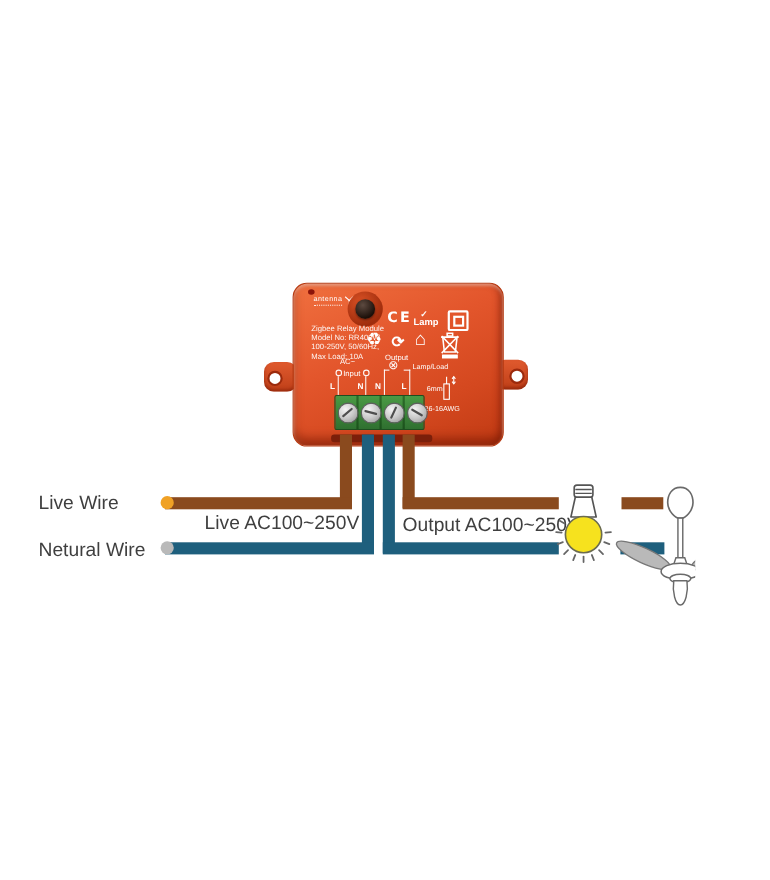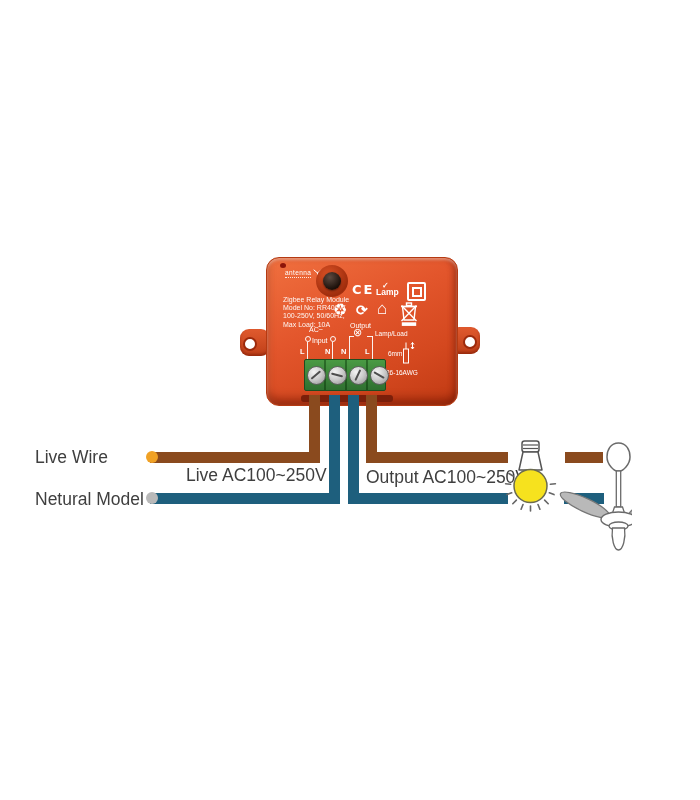--- a/index.html
+++ b/index.html
@@ -187,21 +187,21 @@
   <div class="wire brown" style="left:366px;top:395px;width:11px;height:67px;"></div>
   <div class="wire brown" style="left:366px;top:452px;width:142px;height:10.5px;"></div>
   <div class="wire brown" style="left:565px;top:452px;width:38px;height:10.5px;"></div>
   <div class="wire teal" style="left:564px;top:493px;width:40px;height:11px;"></div>
   <div class="hollow-b" style="left:634px;top:452px;width:32px;height:10px;"></div>
   <div class="hollow-t" style="left:634px;top:493px;width:32px;height:11px;"></div>
   <div class="cap" style="left:146px;top:451px;background:#f0a125;"></div>
   <div class="cap" style="left:146px;top:492px;background:#b9b9b9;"></div>
 
   <div class="biglab" style="left:35px;top:447px;">Live Wire</div>
-  <div class="biglab" style="left:35px;top:489px;">Netural Model</div>
+  <div class="biglab" style="left:35px;top:489px;">Netural Wire</div>
   <div class="biglab" style="left:186px;top:465px;">Live AC100~250V</div>
   <div class="biglab" style="left:366px;top:467px;">Output AC100~250V</div>
 
   <svg class="loadsvg" style="left:503px;top:437px;" width="58" height="78" viewBox="0 0 58 78">
     <g stroke="#666" stroke-width="1.6" stroke-linecap="round">
       <line x1="10.2" y1="39" x2="5.9" y2="36.5"></line>
         <line x1="7.6" y1="47.3" x2="2.6" y2="46.8"></line>
       <line x1="8.7" y1="55.8" x2="4" y2="57.6"></line>
         <line x1="13.4" y1="63.1" x2="9.8" y2="66.7"></line>
       <line x1="20" y1="67.5" x2="18.1" y2="72.2"></line>

